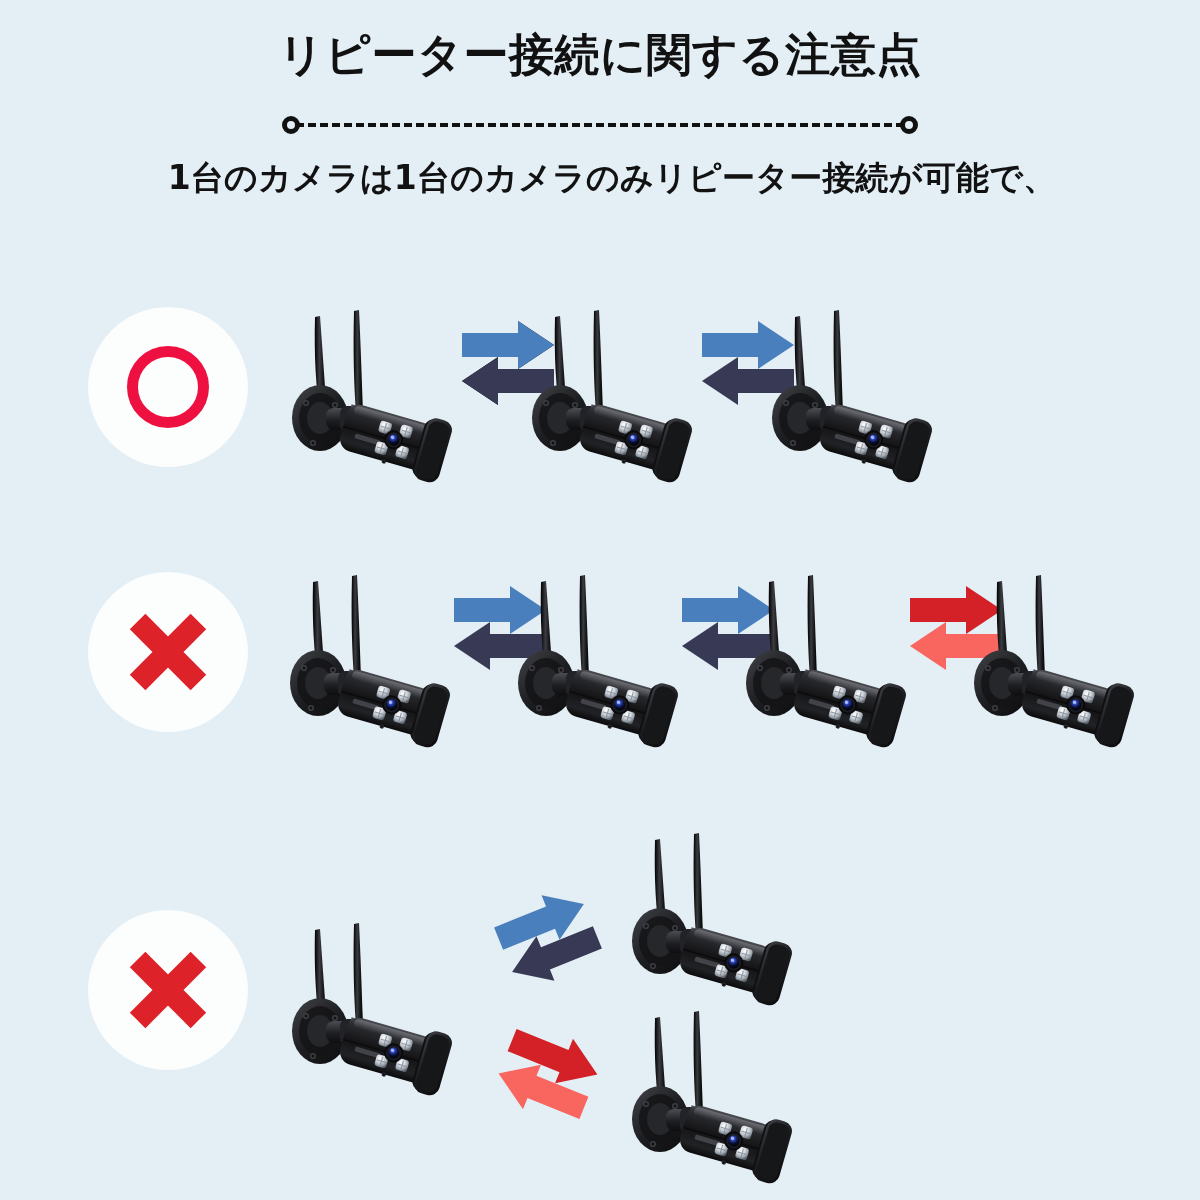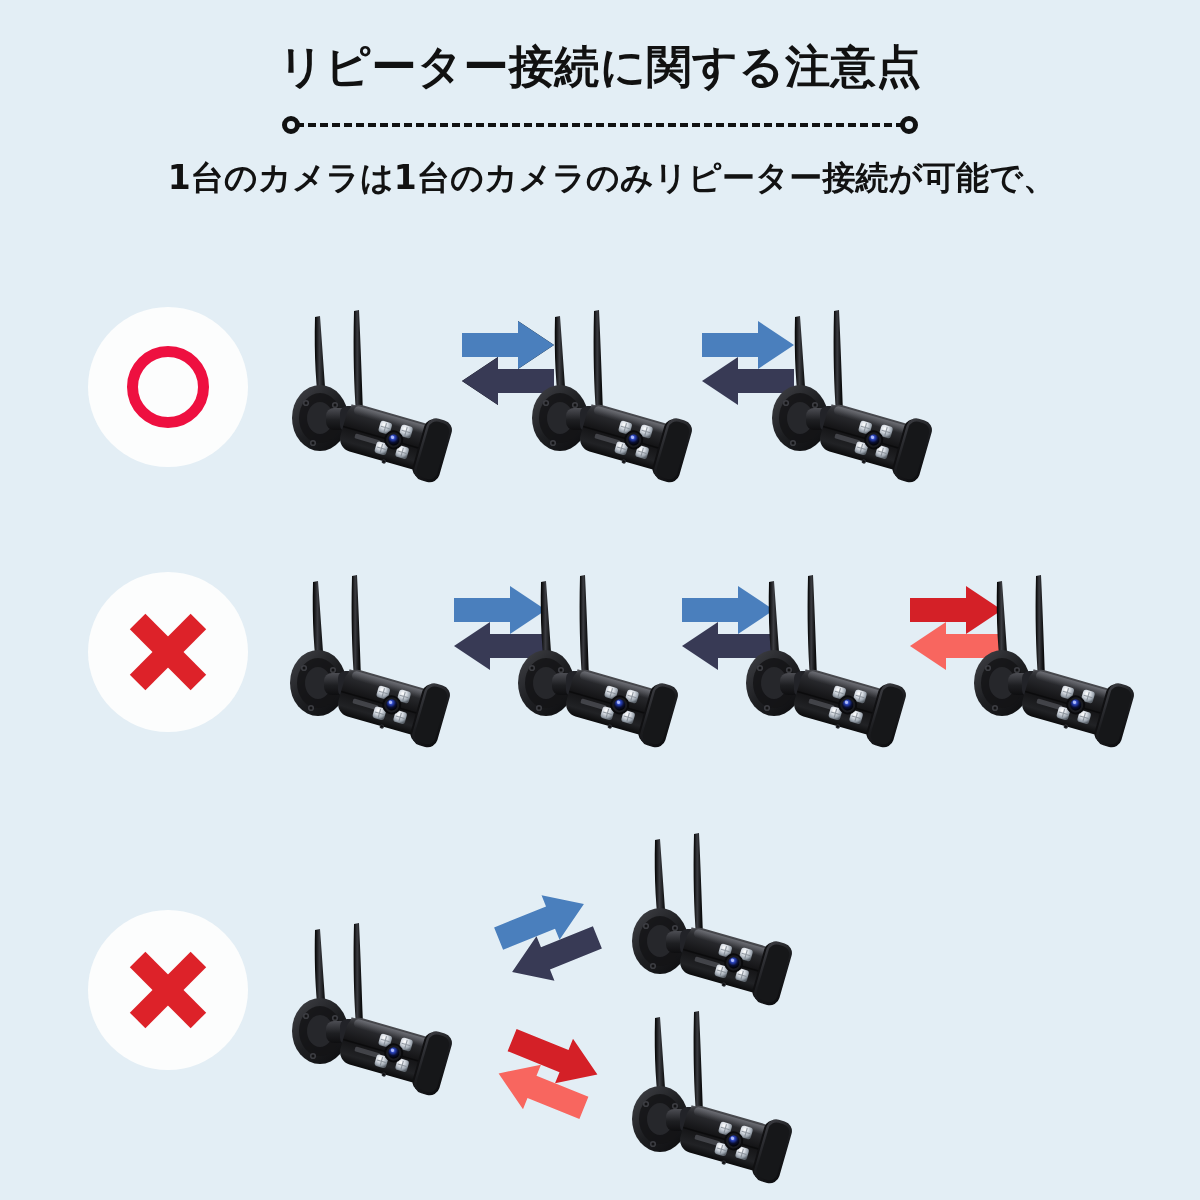--- a/index.html
+++ b/index.html
@@ -25,21 +25,21 @@
   
   .header {
     position: absolute;
     top: 0;
     left: 0;
     width: 1200px;
     text-align: center;
   }
   .page-title {
     margin: 0;
-    padding-top: 40px;
+    padding-top: 28px;
     font-size: 45px;
     line-height: 1.18;
     font-weight: bold;
     color: #111111;
     letter-spacing: 0.5px;
     font-family: "DejaVu Sans", "Liberation Sans", sans-serif;
   }
 
   .divider {
     position: absolute;

